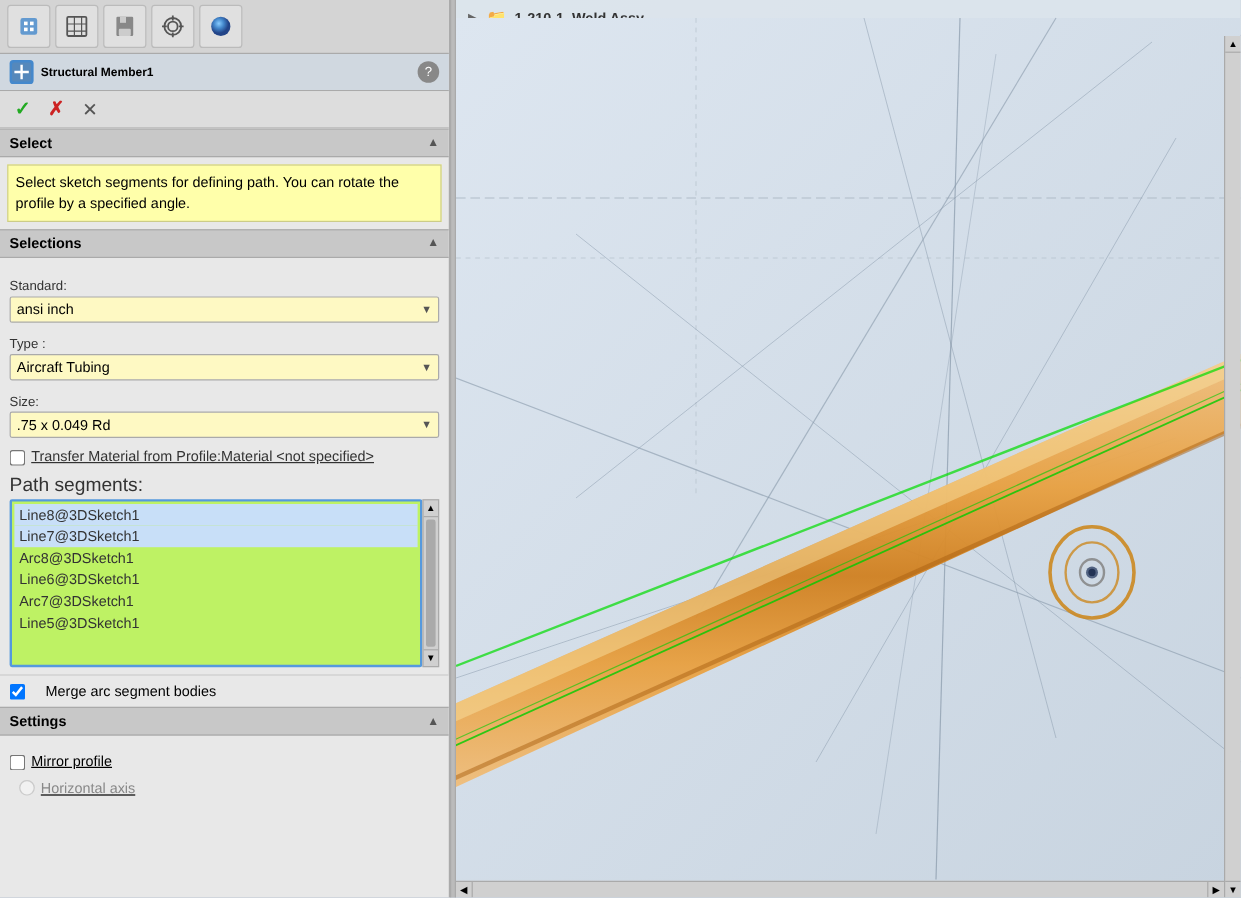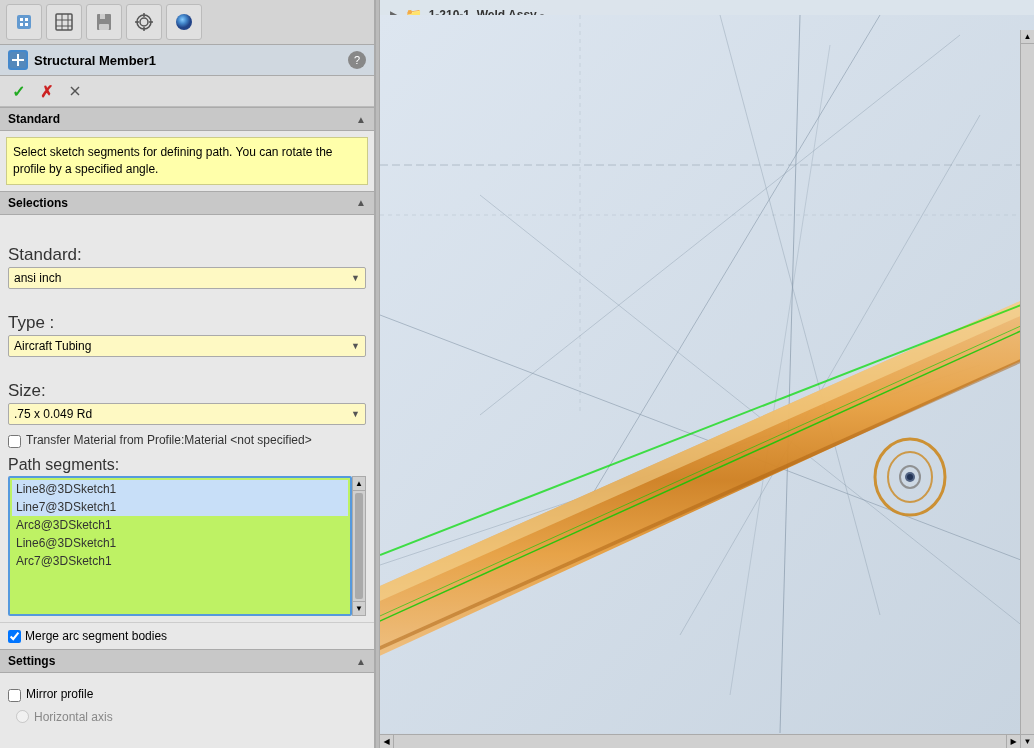--- a/index.html
+++ b/index.html
@@ -45,21 +45,21 @@
     }
     #feature-header .feature-icon {
       width: 20px; height: 20px;
       background: #4488cc;
       border-radius: 3px;
       display: flex; align-items: center; justify-content: center;
       color: white; font-size: 10px; font-weight: bold;
     }
     #feature-header .feature-title {
       font-weight: bold;
-      font-size: 13px;
+      font-size: 10px;
       flex: 1;
     }
     #feature-header .help-btn {
       width: 18px; height: 18px;
       border-radius: 50%;
       background: #888;
       color: white;
       font-size: 11px;
       display: flex; align-items: center; justify-content: center;
       cursor: pointer;
@@ -113,23 +113,23 @@
       padding: 6px;
       font-size: 12px;
       line-height: 1.4;
     }
 
     
     .selections-content {
       padding: 6px 8px;
     }
     .field-label {
-      font-size: 17px;
+      font-size: 11px;
       margin-bottom: 2px;
-      margin-top: 24px;
+      margin-top: 12px;
       color: #333;
     }
     .dropdown {
       width: 100%;
       padding: 3px 5px;
       background: #fef9c3;
       border: 1px solid #aaa;
       border-radius: 2px;
       appearance: none;
       -webkit-appearance: none;
@@ -157,20 +157,21 @@
       gap: 5px;
       margin: 8px 0;
     }
     .checkbox-row input[type=checkbox] {
       margin-top: 2px;
     }
     .checkbox-label {
       font-size: 12px;
       color: #333;
       line-height: 1.3;
+      text-decoration: underline;
     }
 
     
     .path-label {
       font-size: 16px;
       margin: 4px 0 2px 0;
       color: #333;
     }
     .path-list {
       background: #bef264;
@@ -184,29 +185,30 @@
       font-size: 12px;
       color: #333;
       cursor: pointer;
     }
     .path-item.selected { background: #c8dff8; }
 
     
     .merge-row {
       display: flex;
       align-items: center;
-      gap: 4px;
+      gap: 17px;
       padding: 6px 8px;
       border-top: 1px solid #ccc;
       background: #e8e8e8;
     }
 
     
     .settings-content {
       padding: 6px 8px;
+      text-decoration: underline;
     }
 
     
     #right-panel {
       flex: 1;
       position: relative;
       background: linear-gradient(135deg, #dde4ec 0%, #c8d4e0 100%);
       overflow: hidden;
     }
 
@@ -321,21 +323,21 @@
       <svg width="16" height="16" viewBox="0 0 16 16">
         <line x1="4" y1="4" x2="12" y2="12" stroke="#555" stroke-width="1.5"></line>
         <line x1="12" y1="4" x2="4" y2="12" stroke="#555" stroke-width="1.5"></line>
       </svg>
     </div>
   </div>
 
   <div id="panel-content">
 
     <div class="section-header">
-      <span>Standard</span>
+      <span>Select</span>
       <span class="section-chevron">▲</span>
     </div>
     <div id="message-box">Select sketch segments for defining path. You can rotate the profile by a specified angle.</div>
 
     <div class="section-header">
       <span>Selections</span>
       <span class="section-chevron">▲</span>
     </div>
 
     <div class="selections-content">
@@ -374,20 +376,21 @@
       </div>
 
       <div class="path-label">Path segments:</div>
       <div style="position:relative; margin-right: 14px;">
         <div class="path-list" id="path-list">
         <div class="path-item selected">Line8@3DSketch1</div>
             <div class="path-item selected">Line7@3DSketch1</div>
             <div class="path-item">Arc8@3DSketch1</div>
             <div class="path-item">Line6@3DSketch1</div>
             <div class="path-item">Arc7@3DSketch1</div>
+            <div class="path-item">Line5@3DSketch1</div>
           </div>
         <div style="position:absolute; right:-14px; top:0; width:14px; height:100%; background:#d0d0d0; border:1px solid #aaa; display:flex; flex-direction:column;">
           <div style="height:14px; display:flex; align-items:center; justify-content:center; font-size:8px; border-bottom:1px solid #aaa; cursor:pointer;">▲</div>
           <div style="flex:1; background:#aaa; margin:2px; border-radius:2px;"></div>
           <div style="height:14px; display:flex; align-items:center; justify-content:center; font-size:8px; border-top:1px solid #aaa; cursor:pointer;">▼</div>
         </div>
       </div>
     </div>
 
     <div class="merge-row">

